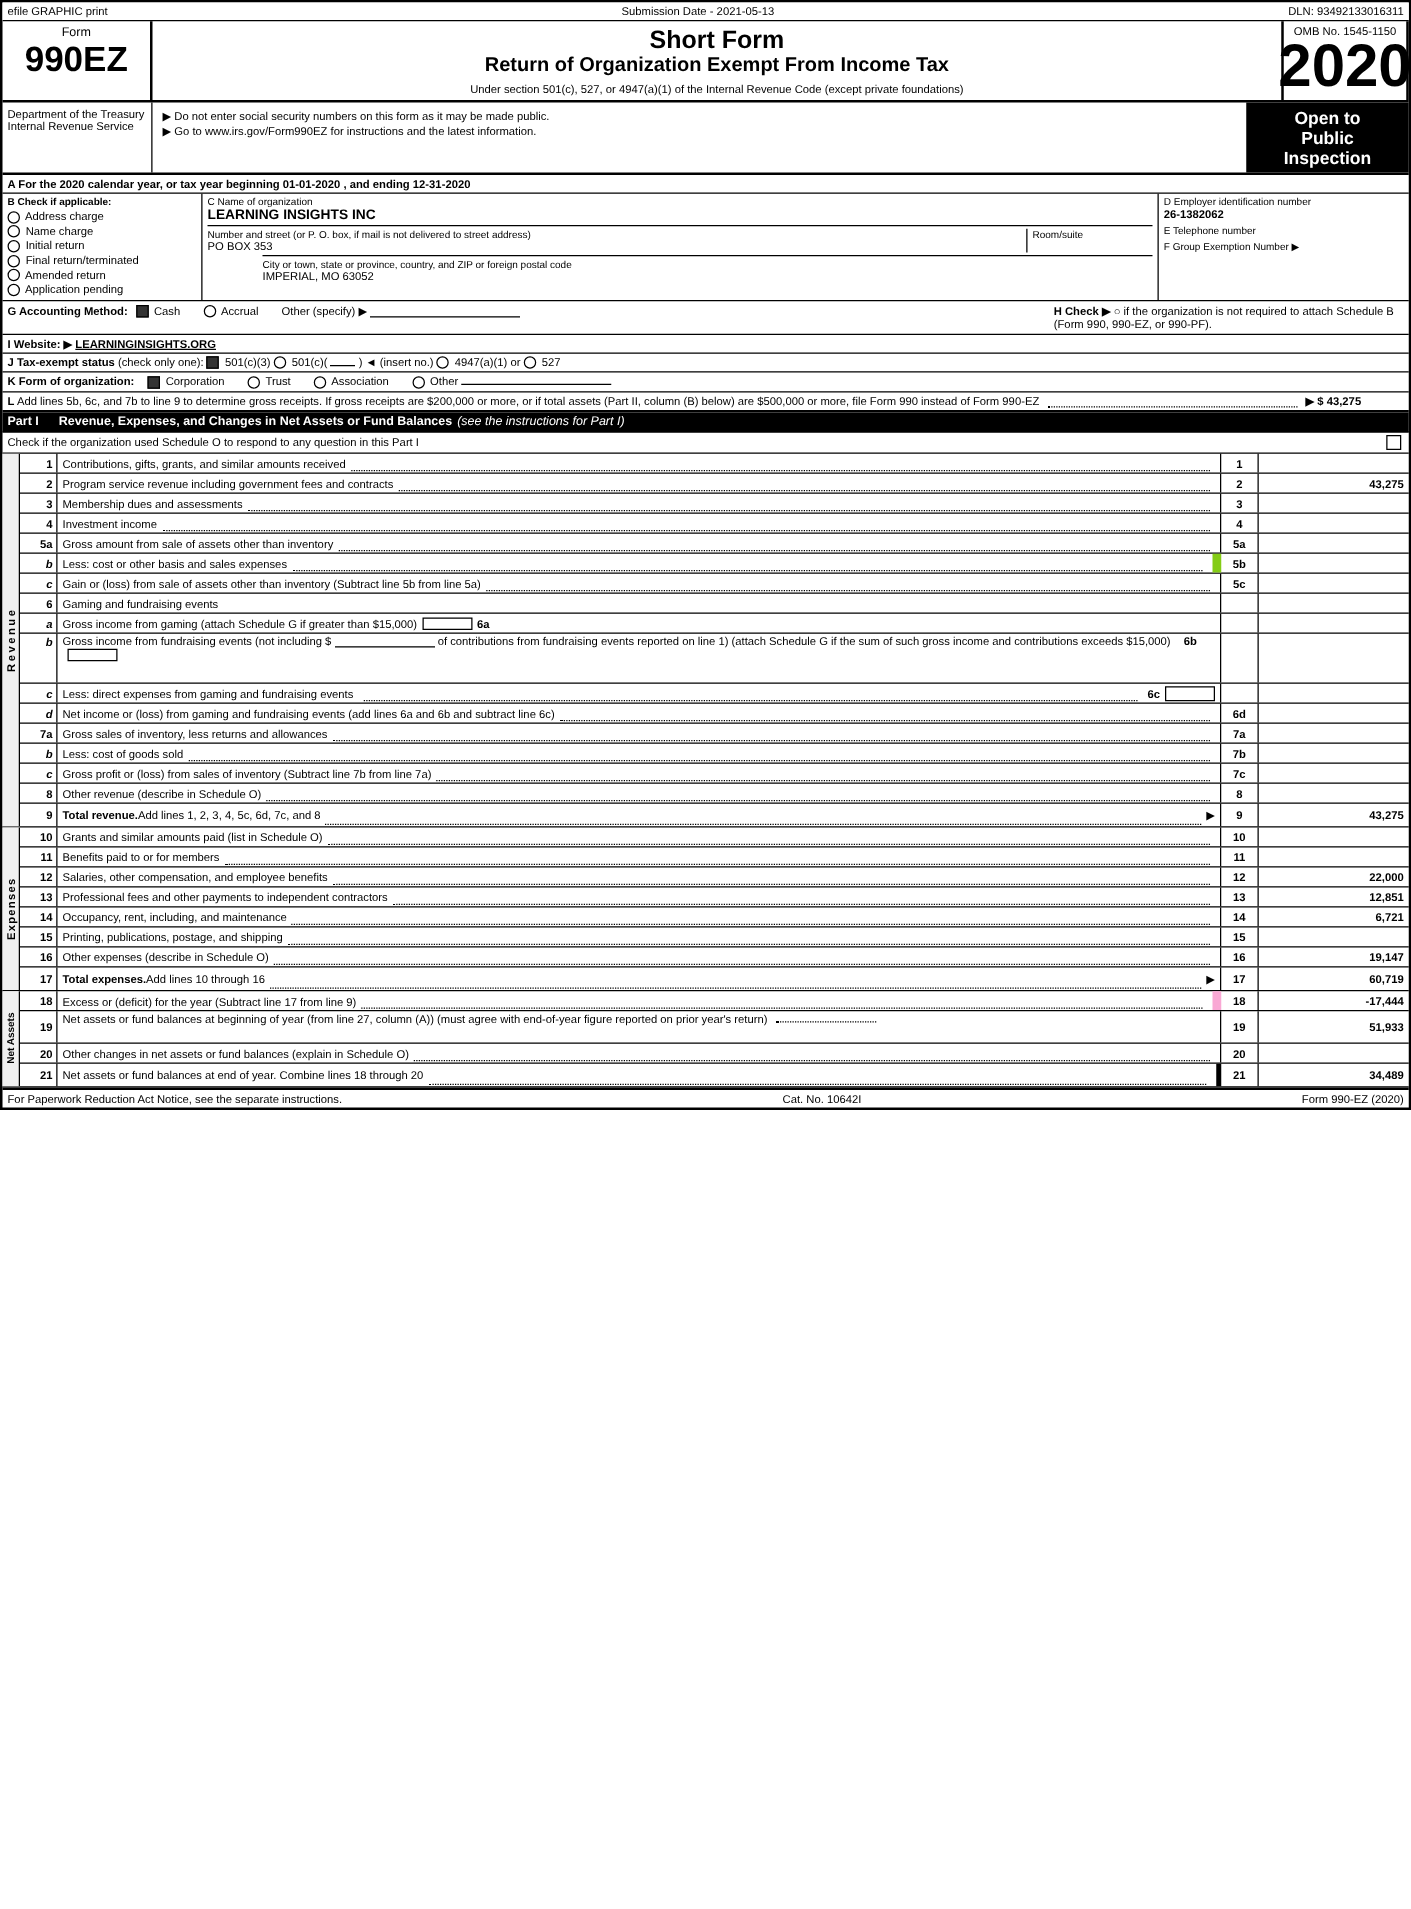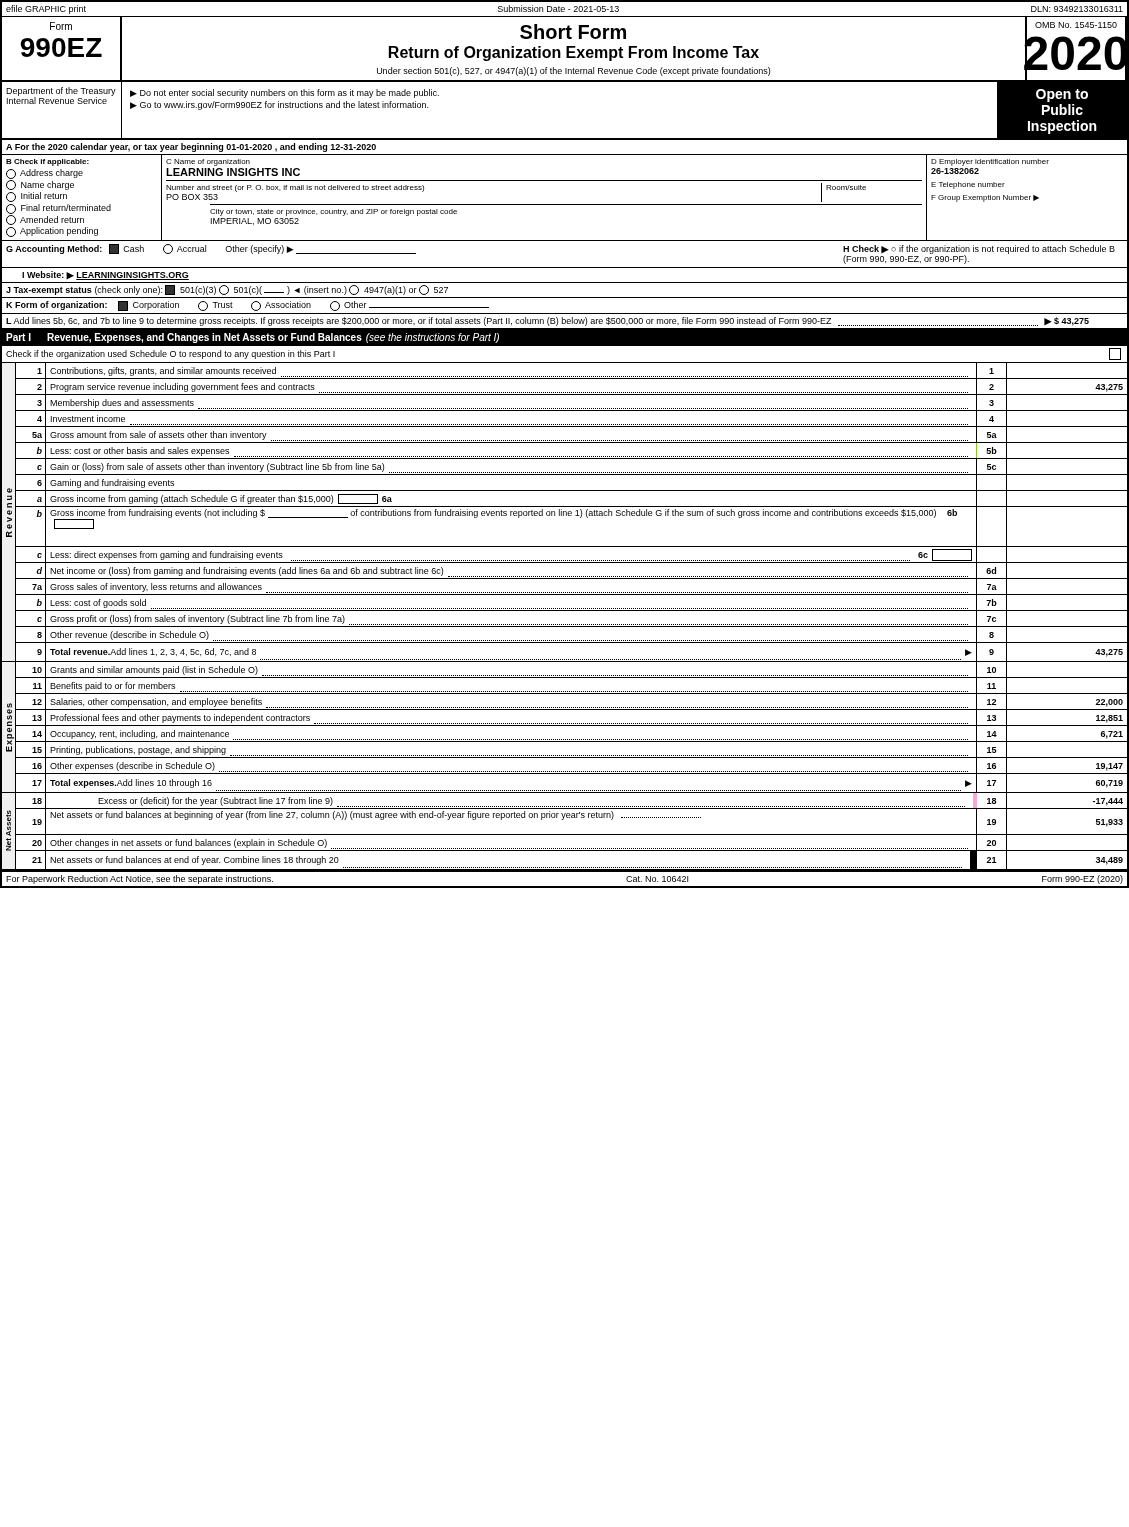--- a/index.html
+++ b/index.html
@@ -21,21 +21,21 @@
     .dept-treasury { width: 120px; border-right: 1px solid #000; padding: 4px; font-size: 9px; }
     .notices { flex: 1; padding: 4px 8px; }
     .notices p { font-size: 9px; margin: 2px 0; }
     .open-public-box { width: 130px; background: #000; color: #fff; text-align: center; display: flex; flex-direction: column; justify-content: center; align-items: center; font-weight: bold; font-size: 14px; padding: 4px; }
     
     .section-a { border-bottom: 1px solid #000; padding: 2px 4px; font-size: 9px; font-weight: bold; }
     .check-circle { display: inline-block; width: 10px; height: 10px; border: 1px solid #000; border-radius: 50%; margin-right: 2px; vertical-align: middle; }
     .check-square { display: inline-block; width: 10px; height: 10px; border: 1px solid #000; margin-right: 2px; vertical-align: middle; }
     .check-square.checked { background: #333; }
     
-    .website-row { border-bottom: 1px solid #000; padding: 2px 20px; font-size: 9px; }
+    .website-row { border-bottom: 1px solid #000; padding: 2px 4px; font-size: 9px; }
     .tax-status-row { border-bottom: 1px solid #000; padding: 2px 4px; font-size: 9px; }
     .form-org-row { border-bottom: 1px solid #000; padding: 2px 4px; font-size: 9px; }
     .line-l-row { border-bottom: 1px solid #000; padding: 2px 4px; font-size: 9px; }
     
     .footer { border-top: 2px solid #000; display: flex; justify-content: space-between; padding: 2px 4px; font-size: 9px; }
     
     .bold { font-weight: bold; }
     .underline { text-decoration: underline; }
     
     .outer-border { border: 2px solid #000; }
@@ -271,21 +271,21 @@
         <div style="flex:1; border-right:1px solid #000; padding:1px 4px; display:flex; align-items:center;">
           <span>Gross amount from sale of assets other than inventory</span>
           <span style="flex:1; border-bottom:1px dotted #000; margin:0 4px; height:0; align-self:flex-end;"></span>
         </div>
         <div style="width:30px; border-right:1px solid #000; display:flex; align-items:center; justify-content:center; font-weight:bold;">5a</div>
         <div style="width:120px; padding:1px 4px;"></div>
       </div>
 
       <div style="display:flex; border-bottom:1px solid #000; min-height:16px; font-size:9px;">
         <div style="width:30px; border-right:1px solid #000; padding:1px 3px; font-weight:bold; display:flex; align-items:center; justify-content:flex-end; font-style:italic;">b</div>
-        <div style="flex:1; border-right:1px solid #84cc16; padding:1px 4px; display:flex; align-items:center;">
+        <div style="flex:1; border-right:7px solid #84cc16; padding:1px 4px; display:flex; align-items:center;">
           <span>Less: cost or other basis and sales expenses</span>
           <span style="flex:1; border-bottom:1px dotted #000; margin:0 4px; height:0; align-self:flex-end;"></span>
         </div>
         <div style="width:30px; border-right:1px solid #000; display:flex; align-items:center; justify-content:center; font-weight:bold;">5b</div>
         <div style="width:120px; padding:1px 4px;"></div>
       </div>
 
       <div style="display:flex; border-bottom:1px solid #000; min-height:16px; font-size:9px;">
         <div style="width:30px; border-right:1px solid #000; padding:1px 3px; font-weight:bold; display:flex; align-items:center; justify-content:flex-end; font-style:italic;">c</div>
         <div style="flex:1; border-right:1px solid #000; padding:1px 4px; display:flex; align-items:center;">
@@ -499,21 +499,21 @@
   </div>
 
   <div style="display:flex; border-bottom:1px solid #000;">
     <div style="width:14px; border-right:1px solid #000; background:#f0f0f0; display:flex; align-items:center; justify-content:center;">
       <span style="writing-mode:vertical-rl; transform:rotate(180deg); font-weight:bold; font-size:8px; letter-spacing:0px;">Net Assets</span>
     </div>
     <div style="flex:1;">
 
       <div style="display:flex; border-bottom:1px solid #000; min-height:16px; font-size:9px;">
         <div style="width:30px; border-right:1px solid #000; padding:1px 3px; font-weight:bold; display:flex; align-items:center; justify-content:flex-end;">18</div>
-        <div style="flex:1; border-right:4px solid #f9a8d4; padding:1px 4px; display:flex; align-items:center;margin-left:48px;">
+        <div style="flex:1; border-right:7px solid #f9a8d4; padding:1px 4px; display:flex; align-items:flex-end;">
           <span>Excess or (deficit) for the year (Subtract line 17 from line 9)</span>
           <span style="flex:1; border-bottom:1px dotted #000; margin:0 4px; height:0; align-self:flex-end;"></span>
         </div>
         <div style="width:30px; border-right:1px solid #000; display:flex; align-items:center; justify-content:center; font-weight:bold;">18</div>
         <div style="width:120px; padding:1px 4px; display:flex; align-items:center; justify-content:flex-end; font-weight:bold;">-17,444</div>
       </div>
 
       <div style="display:flex; border-bottom:1px solid #000; min-height:26px; font-size:9px;">
         <div style="width:30px; border-right:1px solid #000; padding:1px 3px; font-weight:bold; display:flex; align-items:center; justify-content:flex-end;">19</div>
         <div style="flex:1; border-right:1px solid #000; padding:1px 4px;">
@@ -529,21 +529,21 @@
         <div style="flex:1; border-right:1px solid #000; padding:1px 4px; display:flex; align-items:center;">
           <span>Other changes in net assets or fund balances (explain in Schedule O)</span>
           <span style="flex:1; border-bottom:1px dotted #000; margin:0 4px; height:0; align-self:flex-end;"></span>
         </div>
         <div style="width:30px; border-right:1px solid #000; display:flex; align-items:center; justify-content:center; font-weight:bold;">20</div>
         <div style="width:120px; padding:1px 4px;"></div>
       </div>
 
       <div style="display:flex; min-height:18px; font-size:9px;">
         <div style="width:30px; border-right:1px solid #000; padding:1px 3px; font-weight:bold; display:flex; align-items:center; justify-content:flex-end;">21</div>
-        <div style="flex:1; border-right:7px solid #000000; padding:1px 4px; display:flex; align-items:center;">
+        <div style="flex:1; border-right:4px solid #000000; padding:1px 4px; display:flex; align-items:center;">
           <span>Net assets or fund balances at end of year. Combine lines 18 through 20</span>
           <span style="flex:1; border-bottom:1px dotted #000; margin:0 4px; height:0; align-self:flex-end;"></span>
         </div>
         <div style="width:30px; border-right:1px solid #000; display:flex; align-items:center; justify-content:center; font-weight:bold;">21</div>
         <div style="width:120px; padding:1px 4px; display:flex; align-items:center; justify-content:flex-end; font-weight:bold;">34,489</div>
       </div>
 
     </div>
   </div>
 

